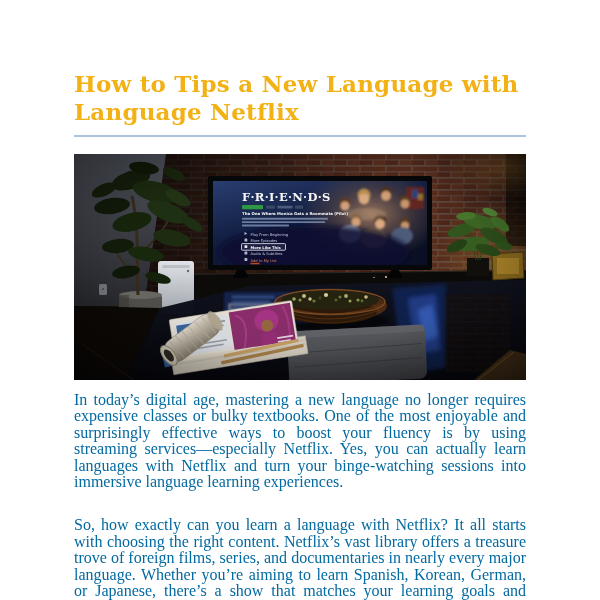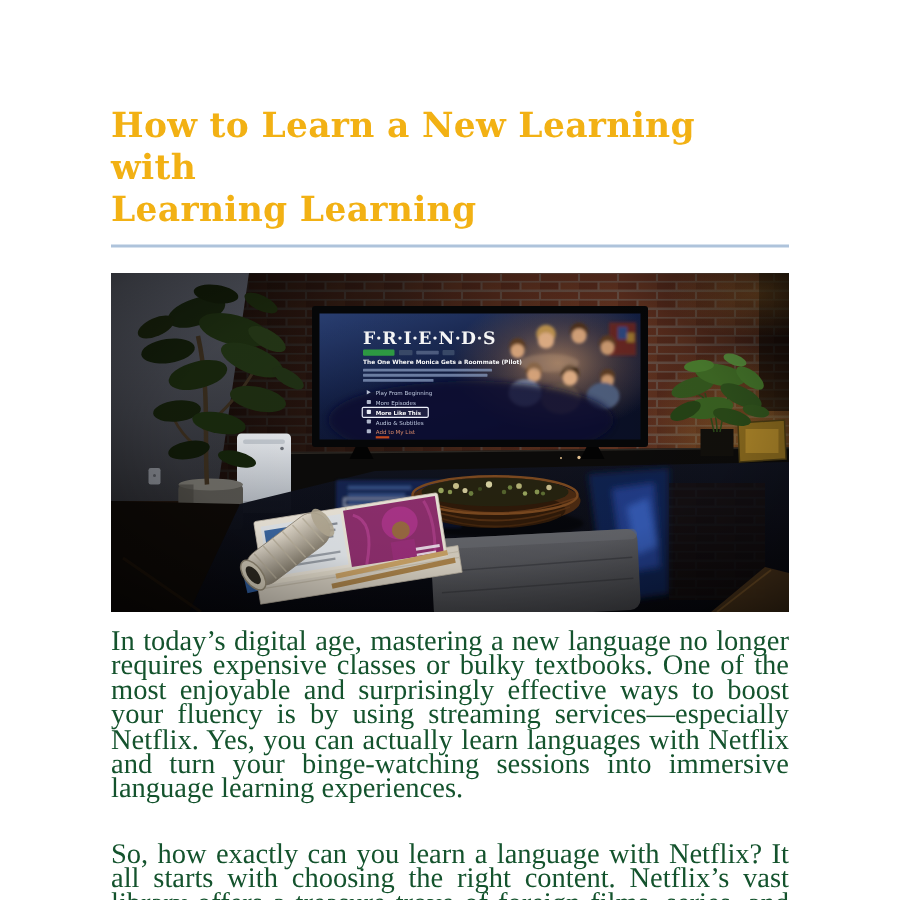--- a/index.html
+++ b/index.html
@@ -27,37 +27,37 @@
     margin-top:9px;
   }
   figure.hero{
     margin:17px 0 0 0;
     width:452px;height:226px;
     line-height:0;
   }
   figure.hero svg{display:block;}
   p.body-para{
     margin:12px 0 0 0;
-    font-size:19px;
+    font-size:16px;
     line-height:16.4px;
     text-align:justify;
-    color:#14532d;
+    color:#0369a1;
   }
   p.body-para + p.body-para{margin-top:27px;}
   .tvtext{font-family:"DejaVu Sans", sans-serif;}
   .logotext{font-family:"DejaVu Serif", serif;}
 </style>
 </head>
 <body>
 
 <div class="page">
 
   <h1 class="title" style="color:#F2B114;">
-    <span>How to Learn a New Learning with</span>
-    <span>Learning Learning</span>
+    <span>How to Tips a New Language with</span>
+    <span>Language Netflix</span>
   </h1>
 
   <div class="divider"></div>
 
   <figure class="hero">
     <svg width="452" height="226" viewBox="0 0 452 226" xmlns="http://www.w3.org/2000/svg">
       <defs>
         <pattern id="pBrick" width="26" height="12" patternUnits="userSpaceOnUse">
           <rect width="26" height="12" fill="#7d655a"></rect>
           <rect x="0.7" y="0.7" width="24.6" height="4.6" fill="#6e3a28"></rect>

